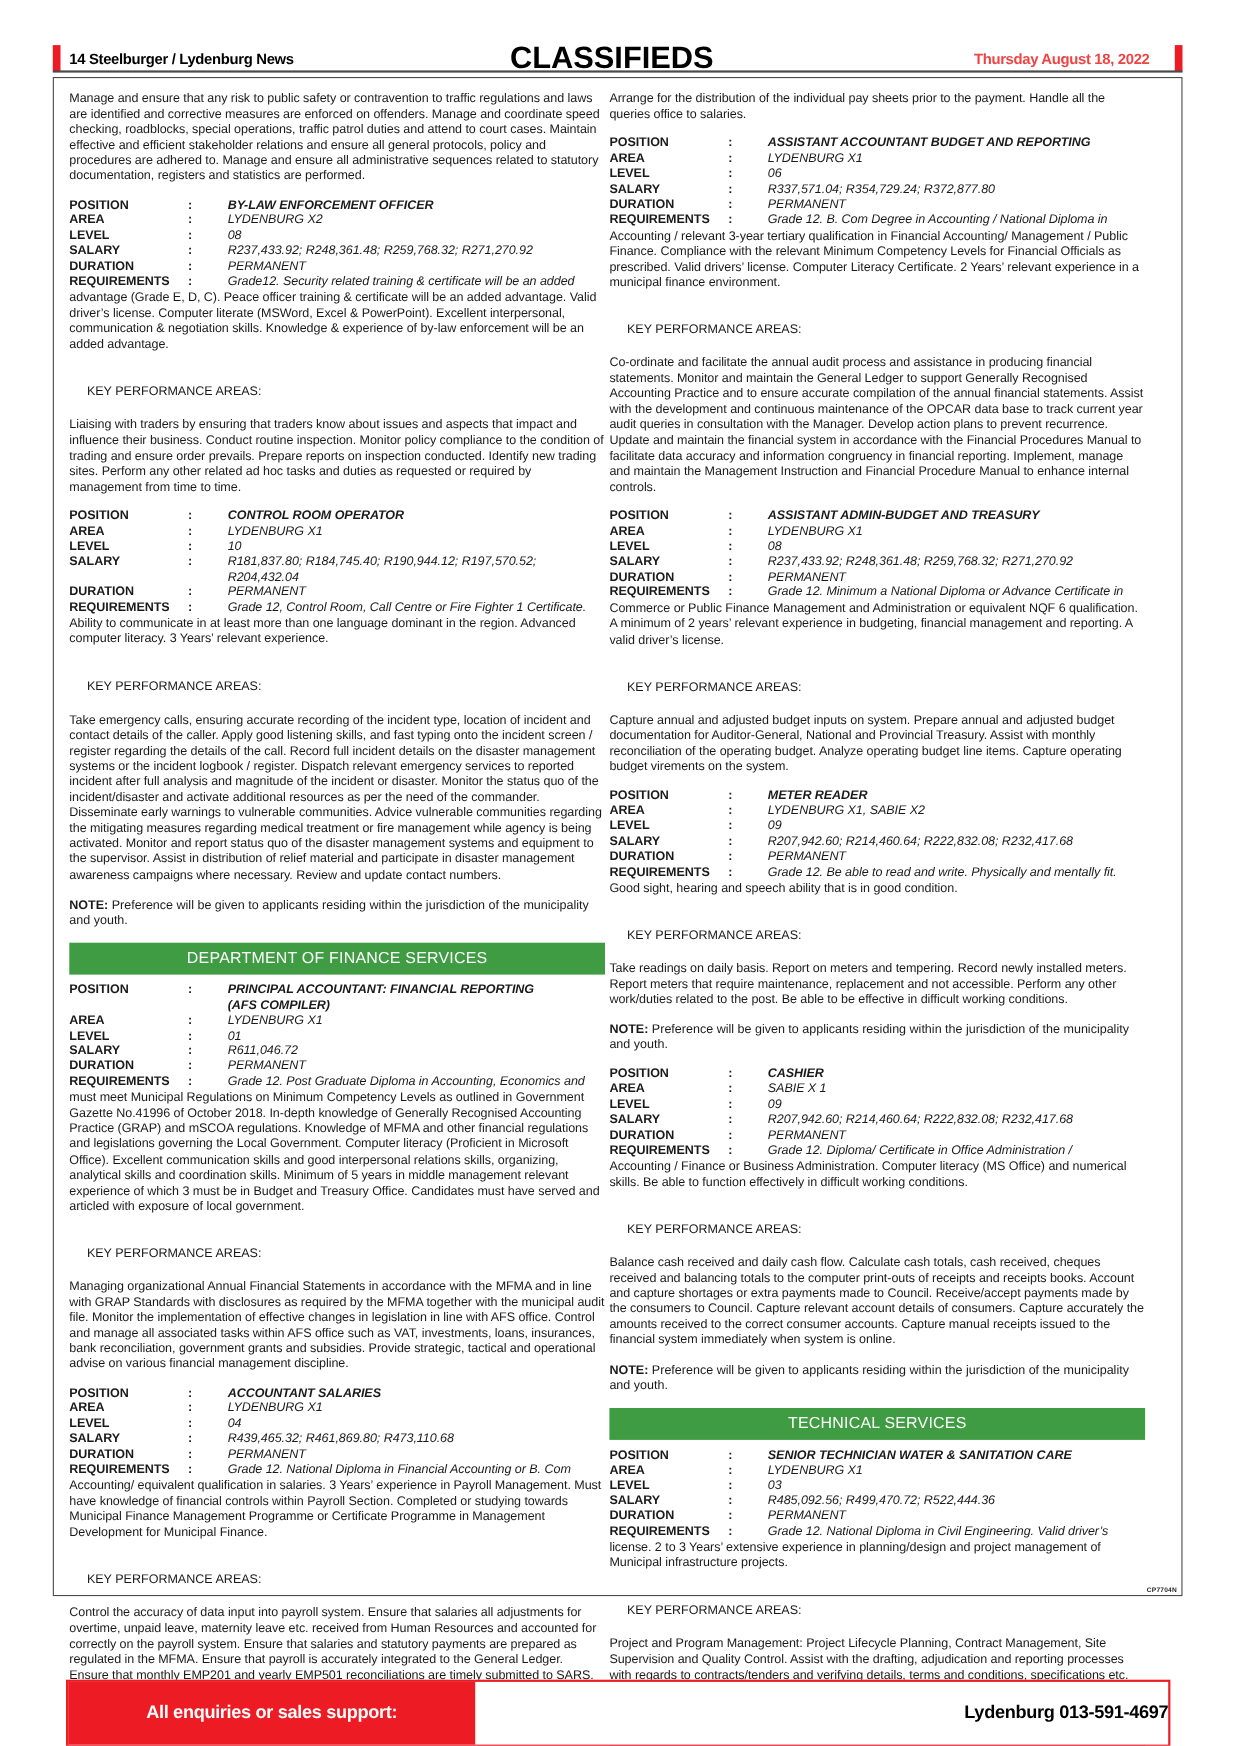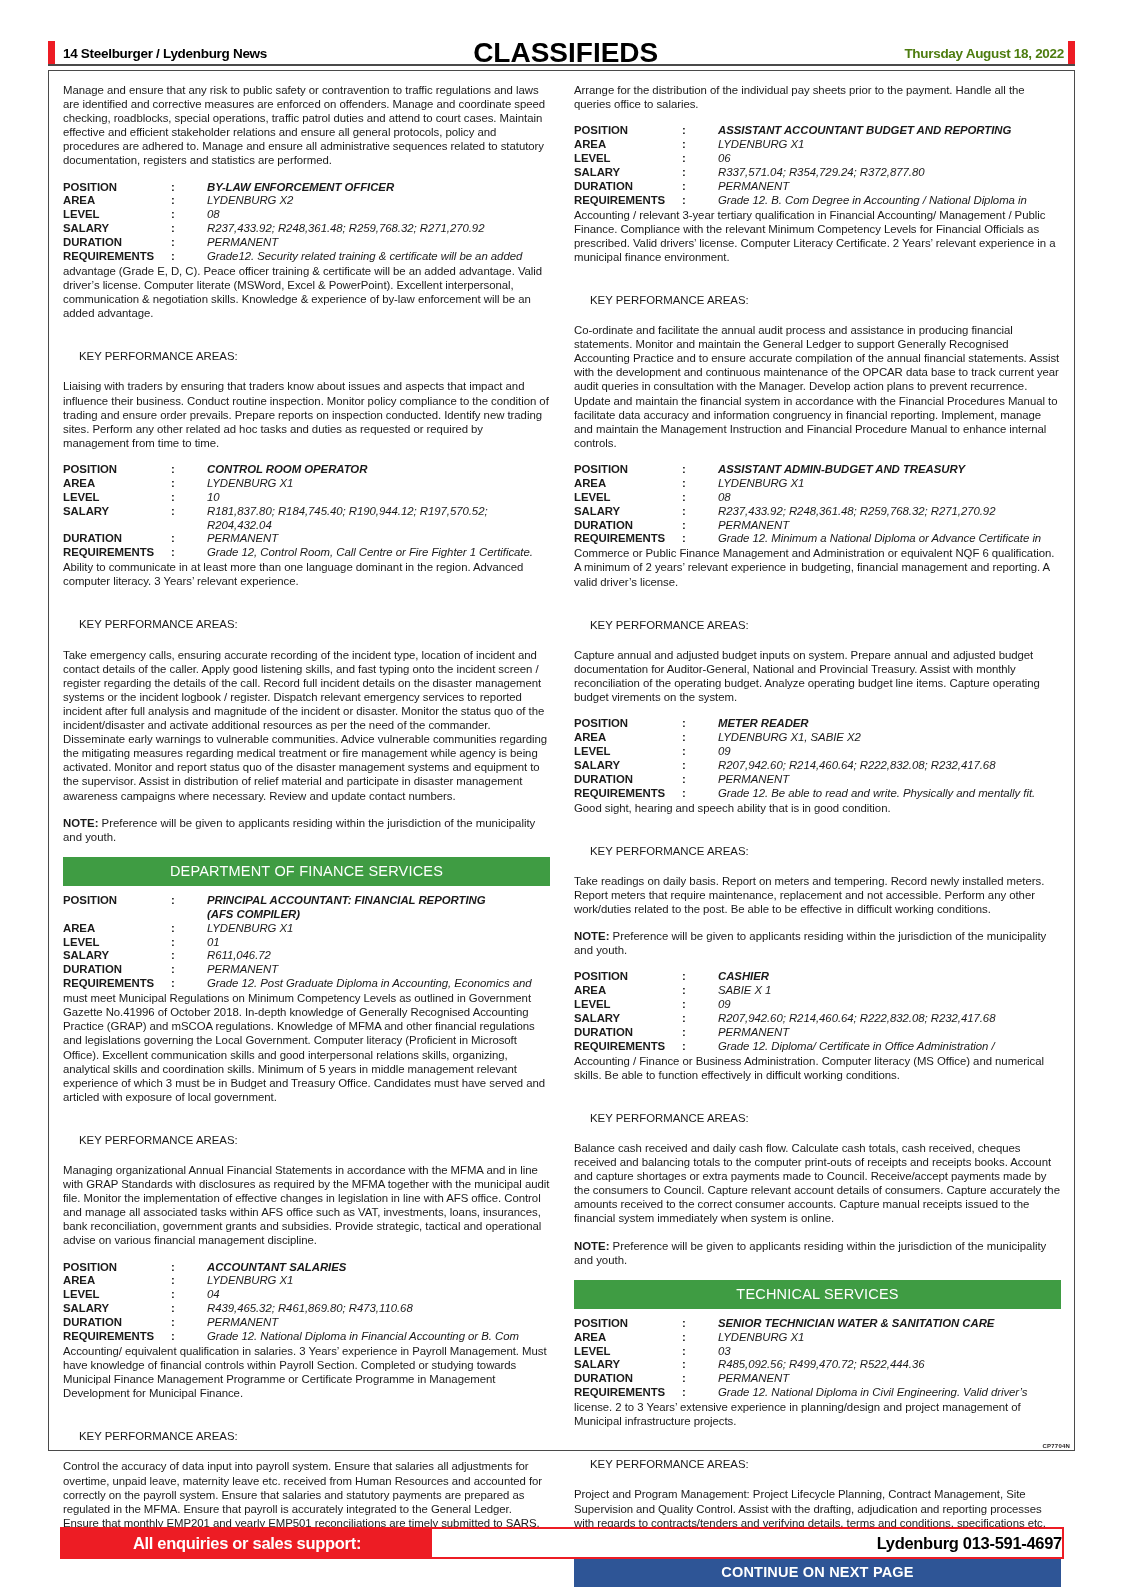--- a/index.html
+++ b/index.html
@@ -34,39 +34,39 @@
     margin-left: 8px; white-space: nowrap;
     letter-spacing: -0.3px;
   }
   .mast-center {
     flex: 1 1 auto; text-align: center;
     font-size: 28px; font-weight: bold; color: #000;
     letter-spacing: 0px;
     margin-left: -40px;
   }
   .mast-right {
-    font-size: 13.5px; font-weight: bold; color: #4d7c0f;
-    white-space: nowrap; margin-right: 4px;
+    font-size: 13.5px; font-weight: bold; color: #ef4444;
+    white-space: nowrap; margin-right: 23px;
     letter-spacing: -0.3px;
   }
 
   
   .adbox {
     position: absolute;
     left: 48px; top: 70px;
     width: 1027px; height: 1381px;
     border: 1.5px solid #4a4a4a;
     background: #fff;
   }
   .cols {
     position: absolute;
     left: 0; top: 0; right: 0; bottom: 0;
     padding: 12px 14px 8px 14px;
     display: flex;
-    gap: 24px;
+    gap: 4px;
   }
   .col {
     width: 487px; flex: 0 0 487px;
     position: relative;
   }
 
   
   .para {
     font-size: 11.4px;
     line-height: 14.1px;
@@ -132,21 +132,21 @@
     right: 4px; bottom: 1px;
     font-size: 6px; font-weight: bold;
     color: #231f20;
     letter-spacing: 0.2px;
   }
 
   
   .footer-bar {
     position: absolute;
     left: 60px; top: 1527px;
-    width: 1004px; height: 32px;
+    width: 1004px; height: 61px;
     border: 2px solid #ed1c24;
     background: #ffffff;
     display: flex;
     align-items: stretch;
   }
   .footer-left {
     background: #ed1c24;
     color: #ffffff;
     font-weight: bold;
     font-size: 16.5px;

